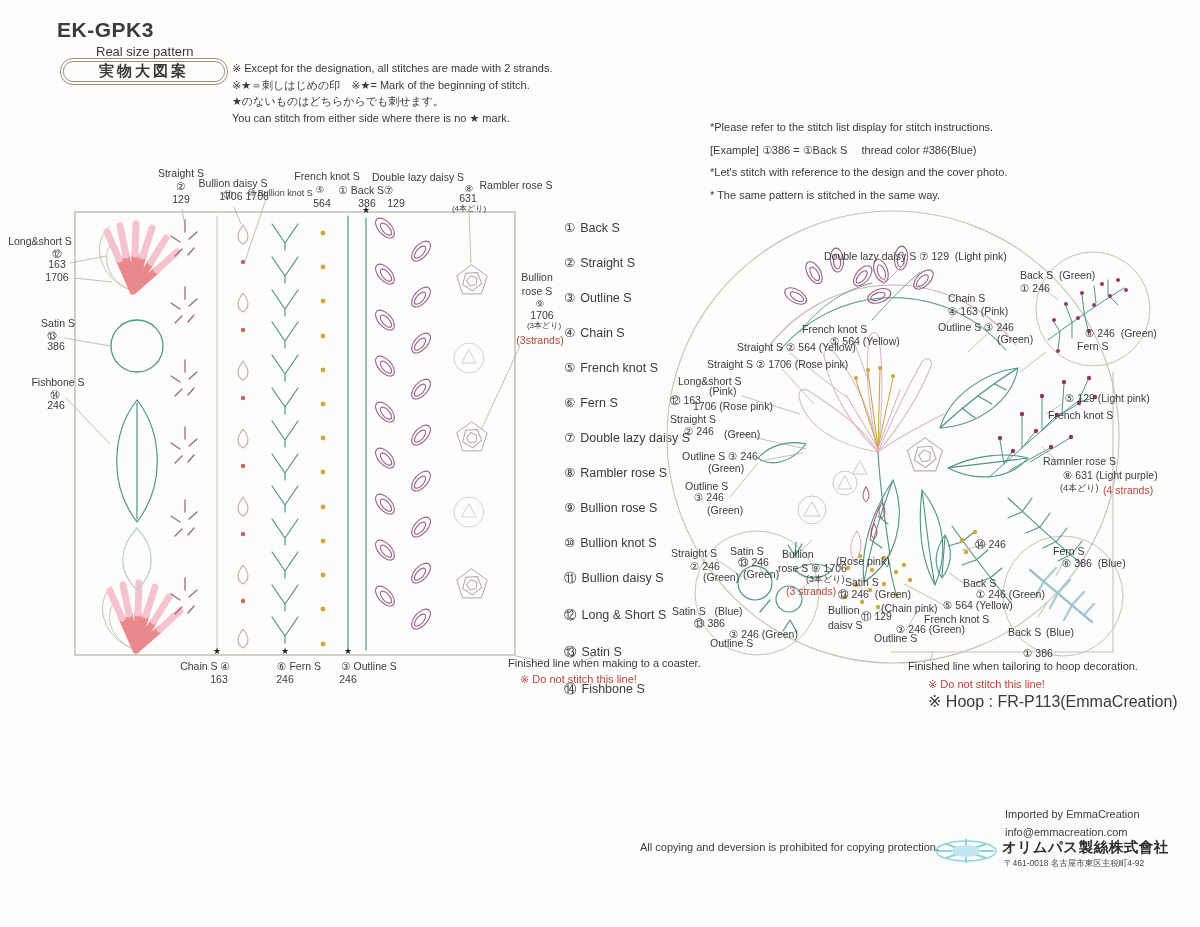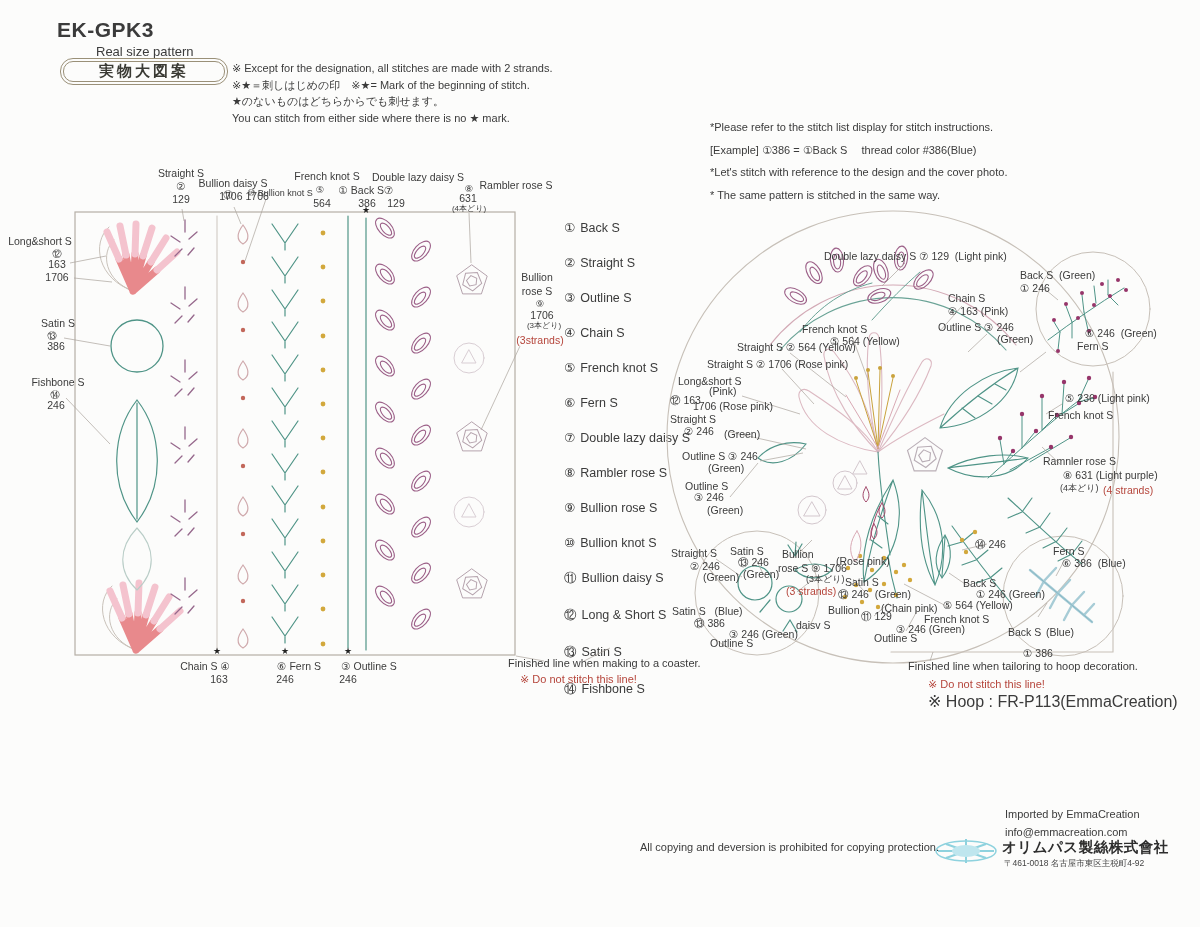--- a/index.html
+++ b/index.html
@@ -432,21 +432,21 @@
       <div class="lbl" style="left: 709px; top: 385px;">(Pink)</div>
       <div class="lbl" style="left: 693px; top: 400px;">1706 (Rose pink)</div>
       <div class="lbl" style="left: 670px; top: 413px;">Straight S</div>
       <div class="lbl" style="left: 684px; top: 425px;">② 246</div>
       <div class="lbl" style="left: 724px; top: 428px;">(Green)</div>
       <div class="lbl" style="left: 682px; top: 450px;">Outline S ③ 246</div>
       <div class="lbl" style="left: 708px; top: 462px;">(Green)</div>
       <div class="lbl" style="left: 685px; top: 480px;">Outline S</div>
       <div class="lbl" style="left: 694px; top: 491px;">③ 246</div>
       <div class="lbl" style="left: 707px; top: 504px;">(Green)</div>
-      <div class="lbl" style="left: 1065px; top: 392px;">⑤ 236 (Light pink)</div>
+      <div class="lbl" style="left: 1065px; top: 392px;">⑤ 129 (Light pink)</div>
       <div class="lbl" style="left: 1048px; top: 409px;">French knot S</div>
       <div class="lbl" style="left: 1043px; top: 455px;">Ramnler rose S</div>
       <div class="lbl" style="left: 1063px; top: 469px;">⑧ 631 (Light purple)</div>
       <div class="lbl" style="left: 1060px; top: 483px; font-size: 9px;">(4本どり)</div>
       <div class="lbl" style="left: 1103px; top: 484px; color: rgb(181, 69, 59);">(4 strands)</div>
       <div class="lbl" style="left: 975px; top: 538px;">⑭ 246</div>
       <div class="lbl" style="left: 671px; top: 547px;">Straight S</div>
       <div class="lbl" style="left: 690px; top: 560px;">② 246</div>
       <div class="lbl" style="left: 703px; top: 571px;">(Green)</div>
       <div class="lbl" style="left: 730px; top: 545px;">Satin S</div>
@@ -461,21 +461,21 @@
       <div class="lbl" style="left: 838px; top: 588px;">⑬ 246  (Green)</div>
       <div class="lbl" style="left: 672px; top: 605px;">Satin S   (Blue)</div>
       <div class="lbl" style="left: 694px; top: 617px;">⑬ 386</div>
       <div class="lbl" style="left: 729px; top: 628px;">③ 246 (Green)</div>
       <div class="lbl" style="left: 710px; top: 637px;">Outline S</div>
       <div class="lbl" style="left: 963px; top: 577px;">Back S</div>
       <div class="lbl" style="left: 976px; top: 588px;">① 246 (Green)</div>
       <div class="lbl" style="left: 943px; top: 599px;">⑤ 564 (Yellow)</div>
       <div class="lbl" style="left: 924px; top: 613px;">French knot S</div>
       <div class="lbl" style="left: 828px; top: 604px;">Bullion</div>
-      <div class="lbl" style="left: 796px; top: 619px; text-align: right;">daisv S</div>
+      <div class="lbl" style="left: 828px; top: 619px; text-align: right;">daisv S</div>
       <div class="lbl" style="left: 861px; top: 610px;">⑪ 129</div>
       <div class="lbl" style="left: 881px; top: 602px;">(Chain pink)</div>
       <div class="lbl" style="left: 896px; top: 623px;">③ 246 (Green)</div>
       <div class="lbl" style="left: 874px; top: 632px;">Outline S</div>
       <div class="lbl" style="left: 1053px; top: 545px;">Fern S</div>
       <div class="lbl" style="left: 1062px; top: 557px;">⑥ 386  (Blue)</div>
       <div class="lbl" style="left: 1023px; top: 611px; margin-top: 36px;">① 386</div>
       <div class="lbl" style="left: 1008px; top: 626px;">Back S</div>
       <div class="lbl" style="left: 1046px; top: 626px;">(Blue)</div>
       <div class="lbl" style="left: 908px; top: 660px; font-size: 11px;">Finished line when tailoring to hoop decoration.</div>

